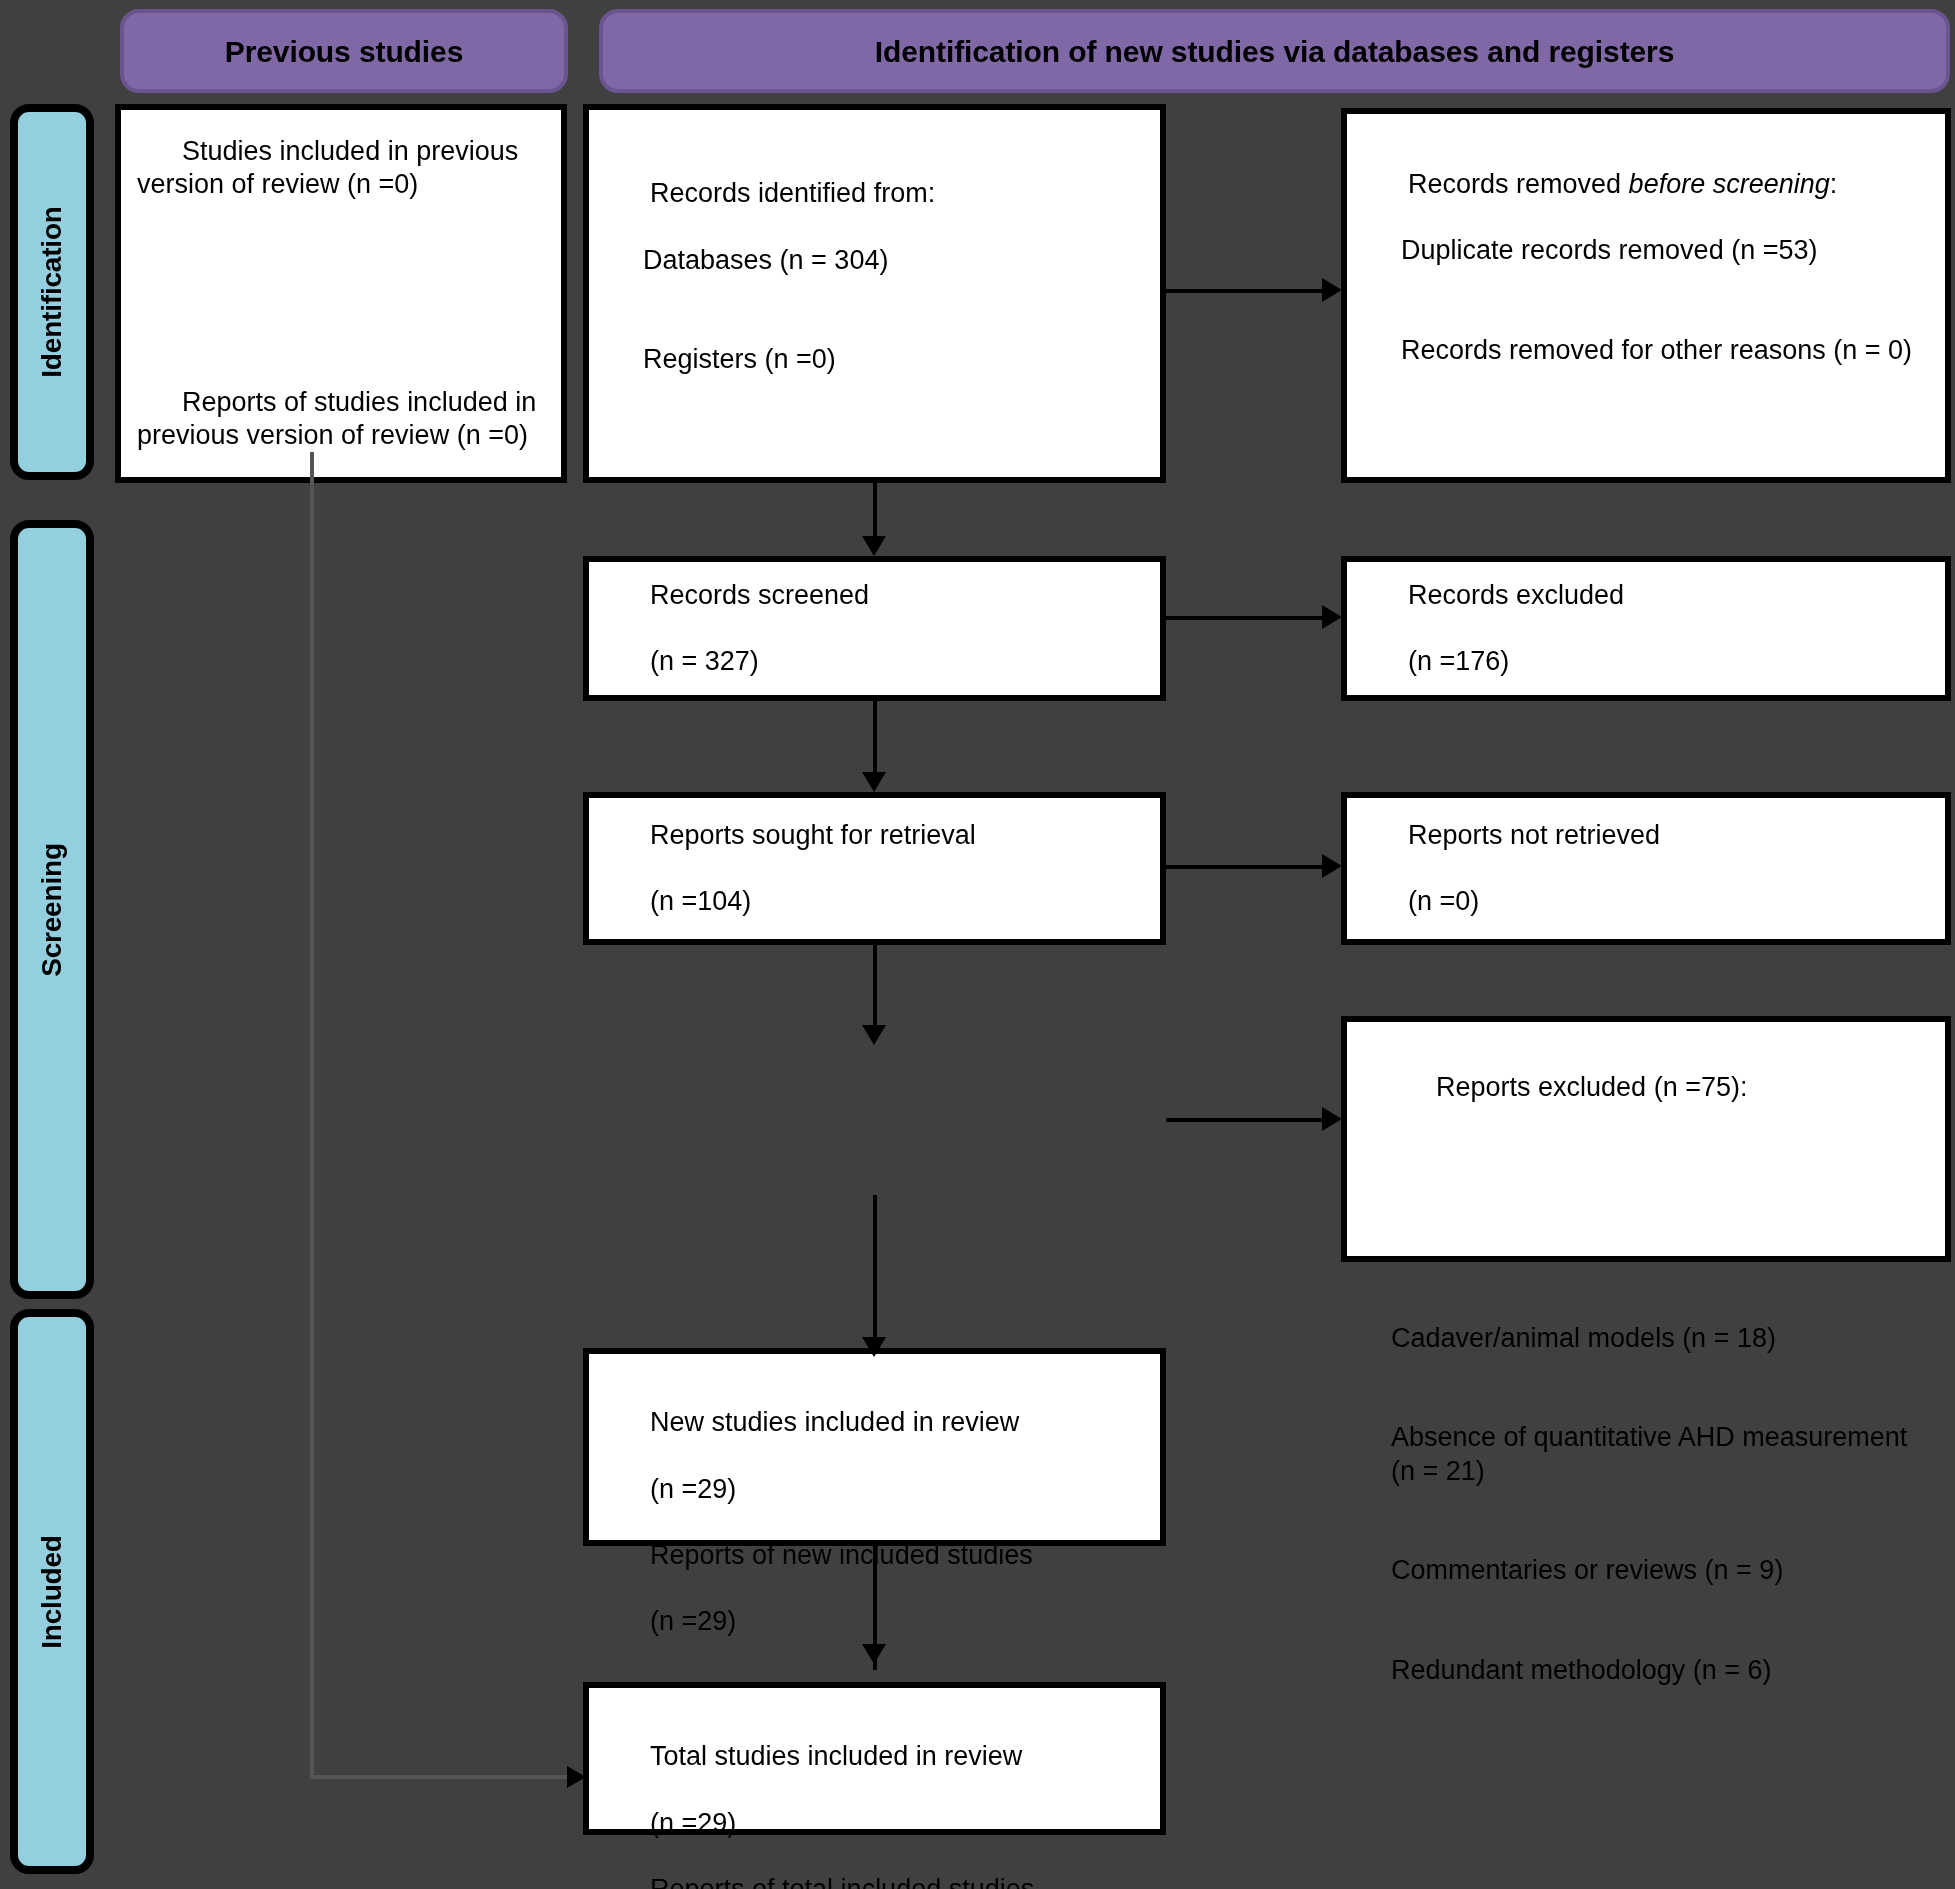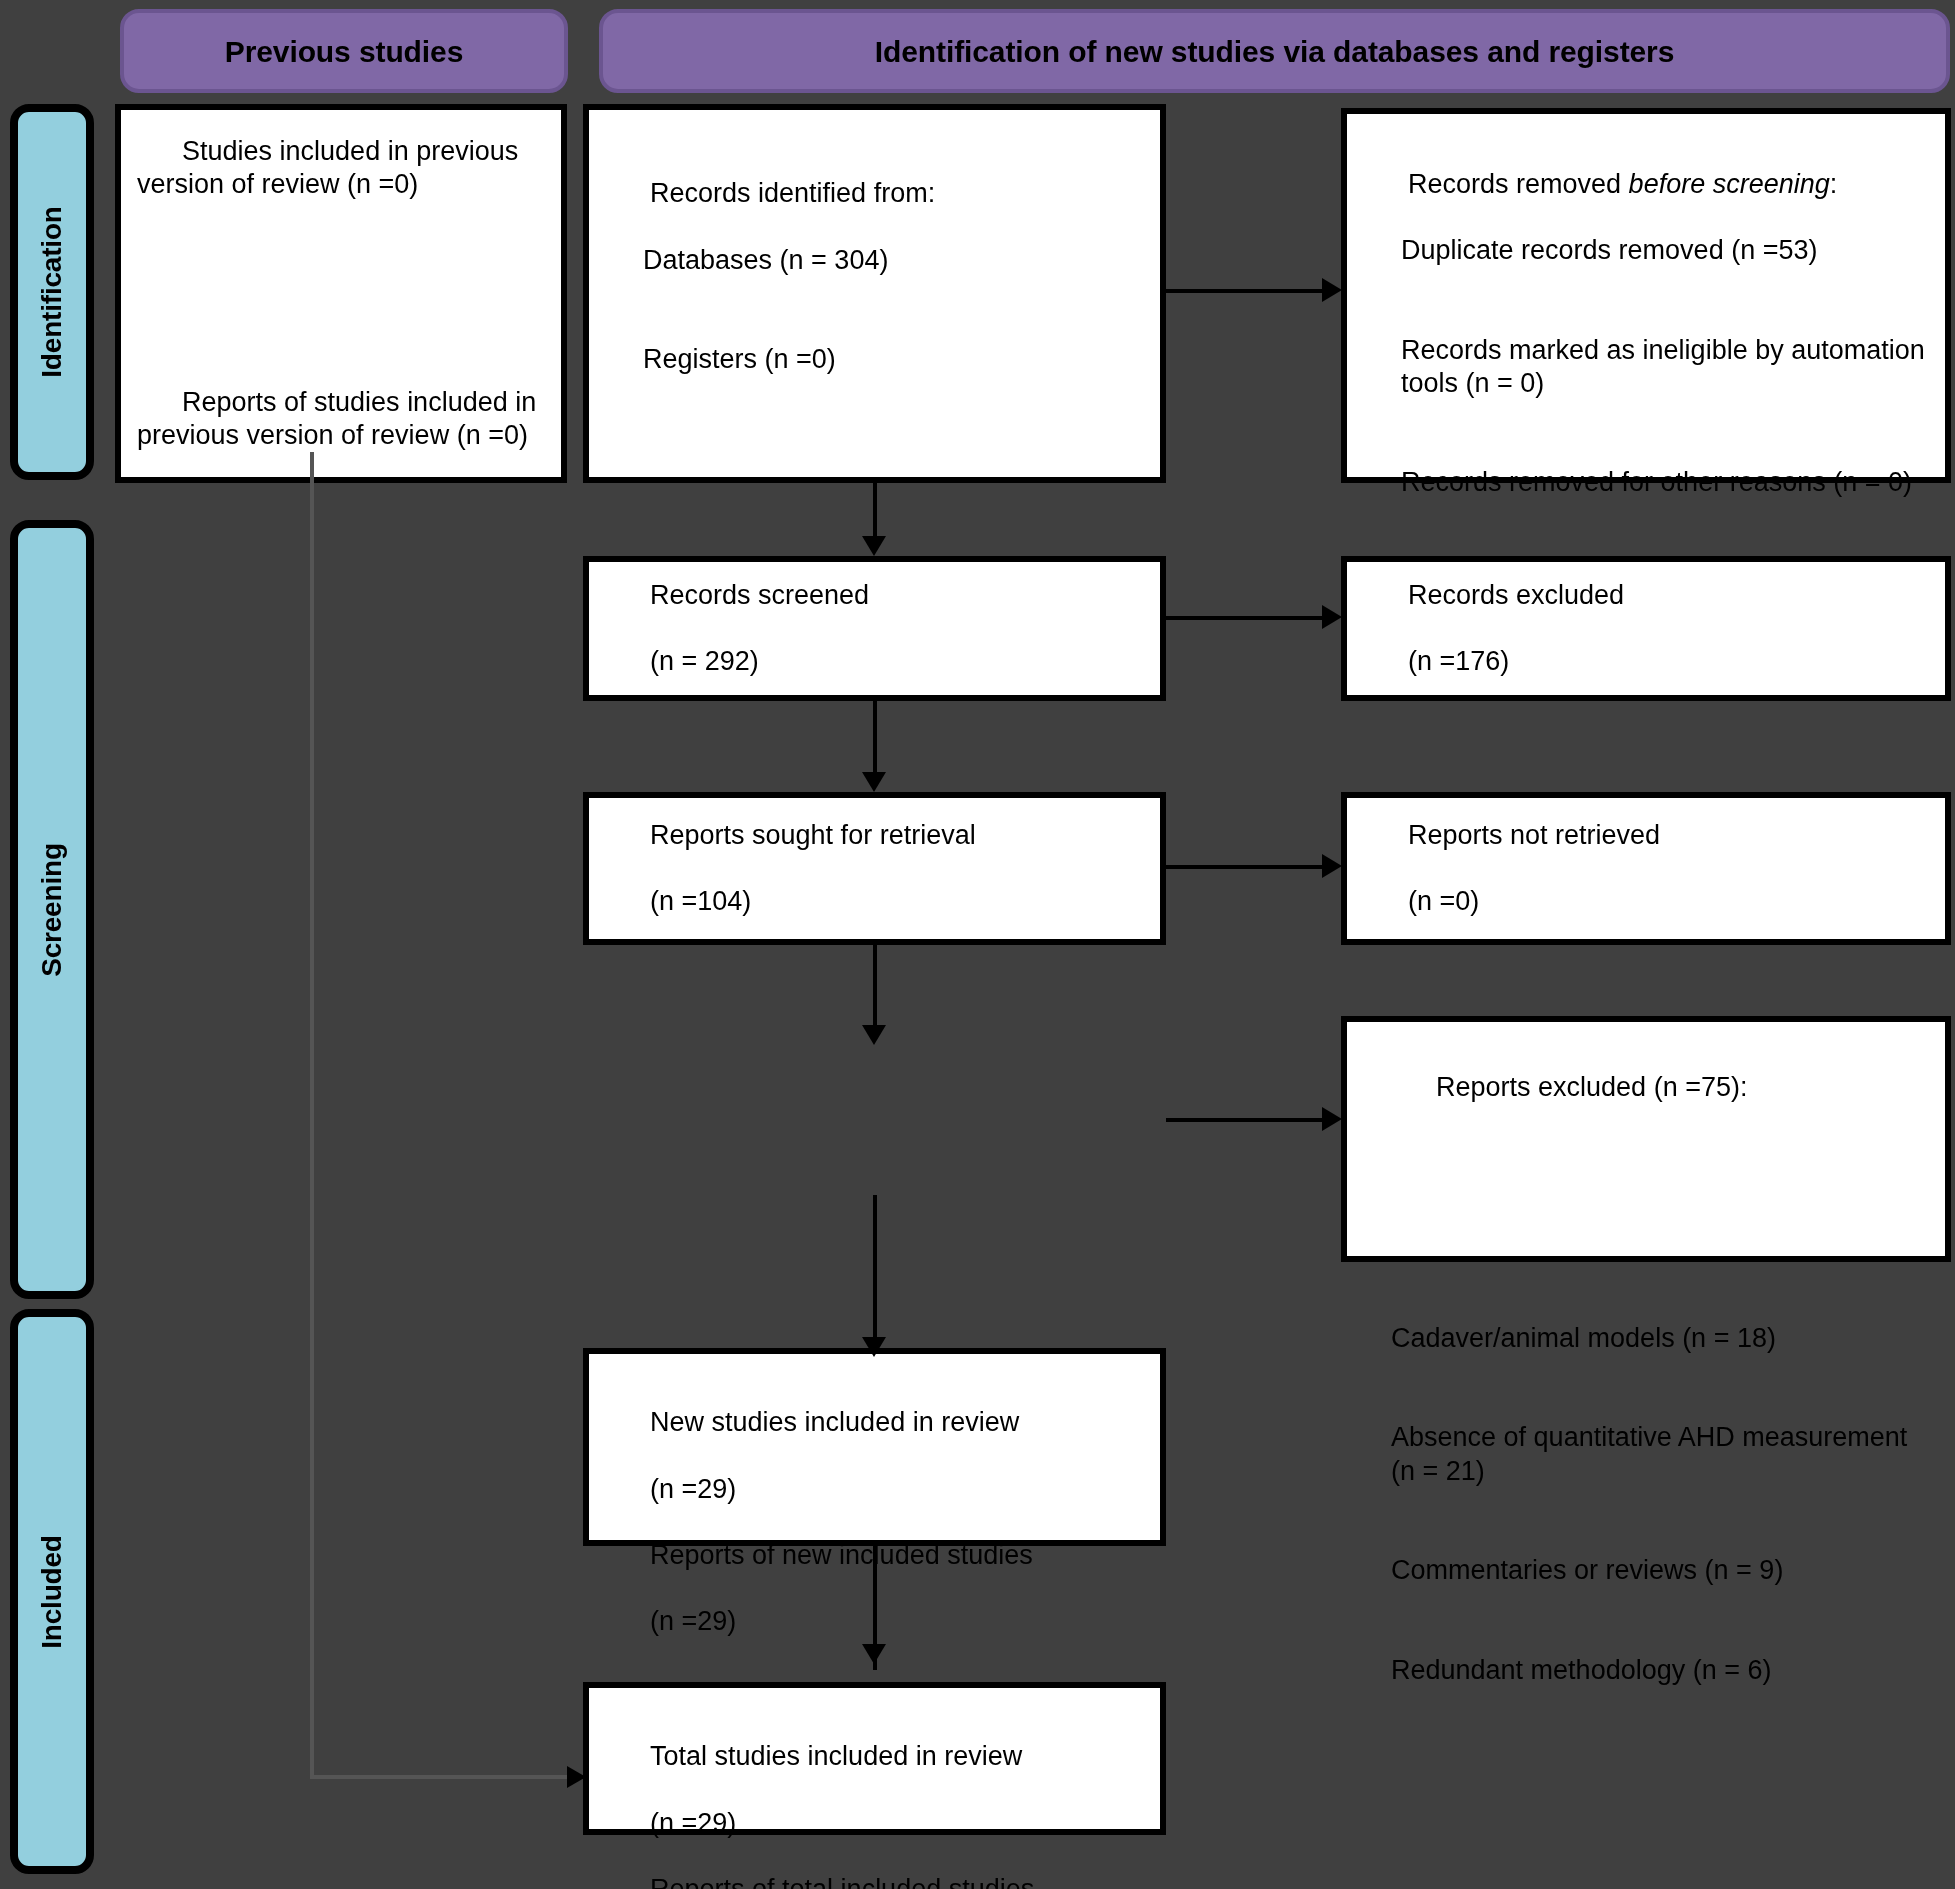--- a/index.html
+++ b/index.html
@@ -126,21 +126,21 @@
     <div class="inner">
       <span>Records identified from:</span>
       <span class="indent1">Databases (n = 304)</span>
       <span class="indent1">Registers (n =0)</span>
     </div>
   </div>
 
   <div class="fbox" style="left:583px;top:556px;width:583px;height:145px;">
     <div class="inner">
       <span>Records screened</span><br>
-      <span>(n = 292)</span>
+      <span>(n = 327)</span>
     </div>
   </div>
 
   <div class="fbox" style="left:583px;top:792px;width:583px;height:153px;">
     <div class="inner">
       <span>Reports sought for retrieval</span><br>
       <span>(n =104)</span>
     </div>
   </div>
 
@@ -160,21 +160,20 @@
       <span>(n =29)</span><br>
       <span>Reports of total included studies</span><br>
       
     </div>
   </div>
 
   <div class="fbox topalign" style="left:1341px;top:108px;width:610px;height:375px;padding-top:20.3px;">
     <div class="inner">
       <span>Records removed </span><span class="italic">before screening</span><span>:</span>
       <span class="indent1">Duplicate records removed (n =53)</span>
-      <span class="indent1">Records marked as ineligible by automation tools (n = 0)</span>
       <span class="indent1">Records removed for other reasons (n = 0)</span>
     </div>
   </div>
 
   <div class="fbox" style="left:1341px;top:556px;width:610px;height:145px;">
     <div class="inner">
       <span>Records excluded</span><br>
       <span>(n =176)</span>
     </div>
   </div>

